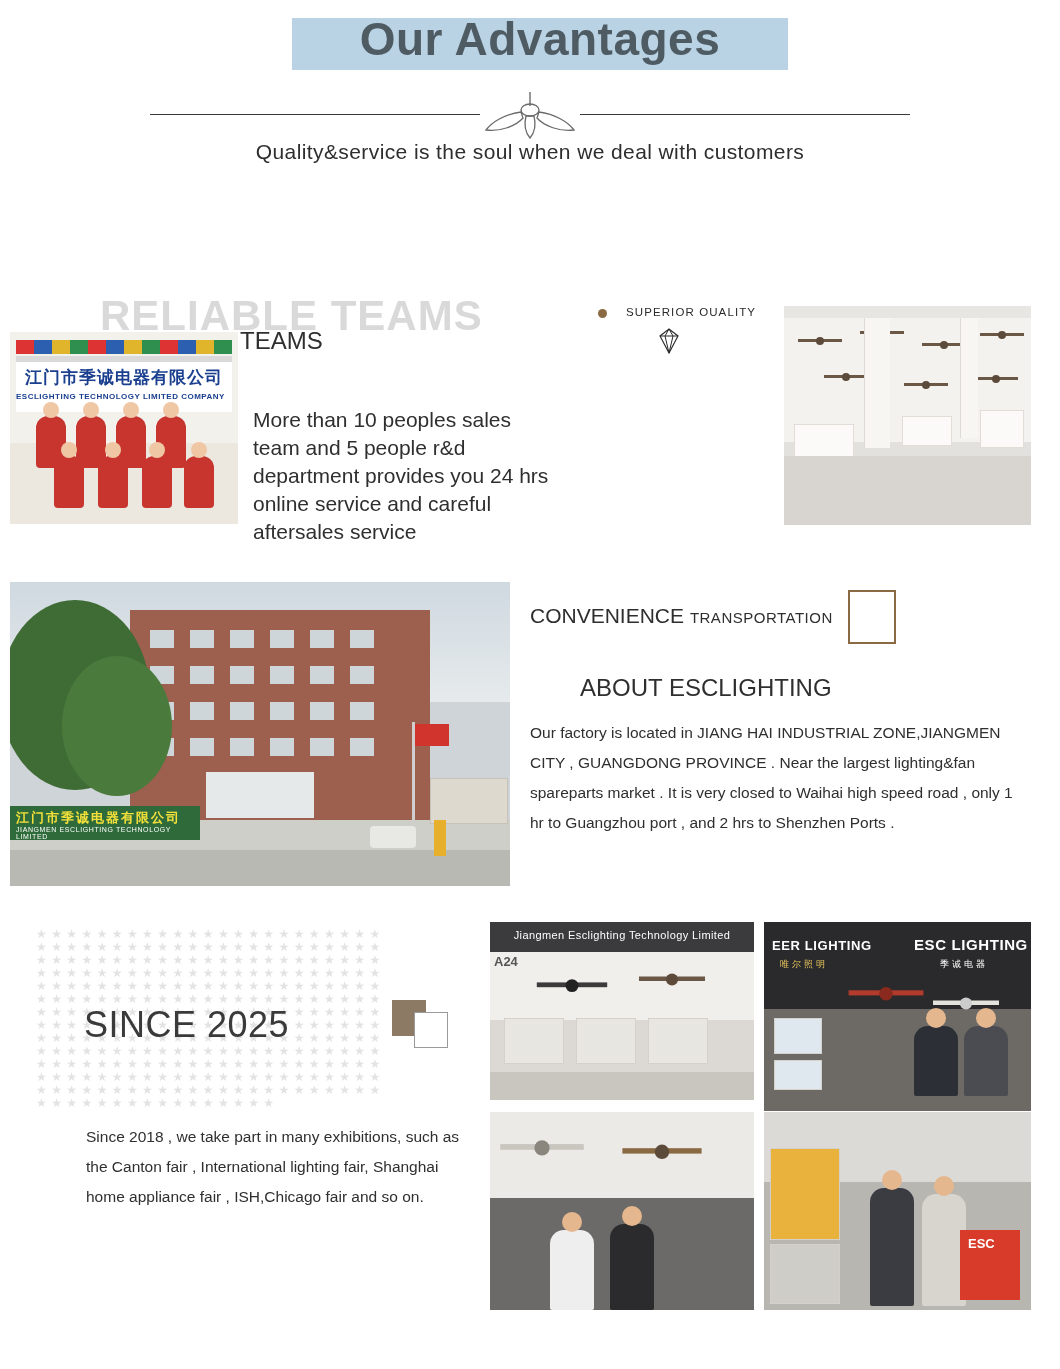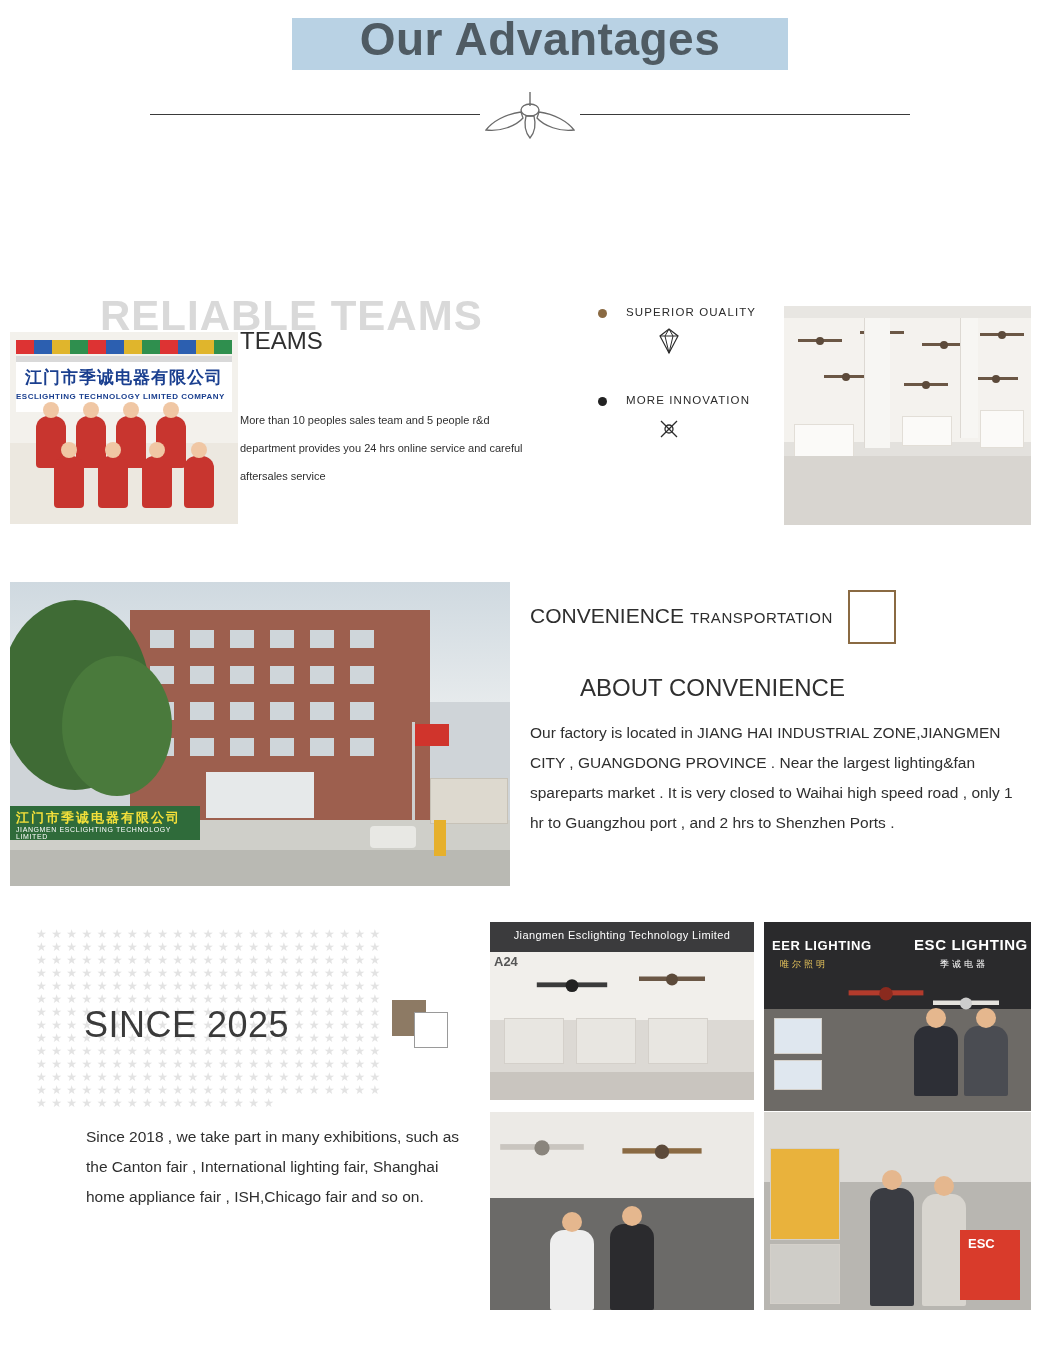--- a/index.html
+++ b/index.html
@@ -88,22 +88,22 @@
   .person { position: absolute; width: 30px; height: 52px; background: #c8352f; border-radius: 12px 12px 4px 4px; }
   .person::before { content: ""; position: absolute; left: 7px; top: -14px; width: 16px; height: 16px; border-radius: 50%; background: #f0c7a4; }
   .p-back { top: 0; }
   .p-front { top: 40px; }
 
   .sec1-heading {
     position: absolute; left: 240px; top: 324px; width: 290px;
     font-size: 24px; color: #2f2f2f; line-height: 34px;
   }
   .sec1-body {
-    position: absolute; left: 240px; top: 406px; width: 300px;
-    font-size: 11px; color: #2f2f2f; line-height: 28px;
+    position: absolute; left: 253px; top: 406px; width: 300px;
+    font-size: 21px; color: #2f2f2f; line-height: 28px;
   }
 
   
   .bullets { position: absolute; left: 598px; top: 306px; width: 180px; }
   .bullet-item { position: relative; margin-bottom: 26px; height: 62px; }
   .bullet-item .dot {
     position: absolute; left: 0; top: 3px; width: 9px; height: 9px;
     border-radius: 50%; background: #222;
   }
   .bullet-item.first .dot { background: #8a6a43; }
@@ -210,20 +210,21 @@
   <div class="rule-right"></div>
   <div class="fan-orn">
     <svg viewBox="0 0 100 48" width="100" height="48">
       <line x1="50" y1="0" x2="50" y2="14" stroke="#6b6b6b" stroke-width="1.4"></line>
       <ellipse cx="50" cy="18" rx="9" ry="6" fill="none" stroke="#6b6b6b" stroke-width="1.4"></ellipse>
       <path d="M41 20 C25 22 12 30 6 38 C20 40 36 34 43 26 Z" fill="none" stroke="#6b6b6b" stroke-width="1.3"></path>
       <path d="M59 20 C75 22 88 30 94 38 C80 40 64 34 57 26 Z" fill="none" stroke="#6b6b6b" stroke-width="1.3"></path>
       <path d="M46 24 C44 32 45 40 50 46 C55 40 56 32 54 24 Z" fill="none" stroke="#6b6b6b" stroke-width="1.3"></path>
     </svg>
   </div>
+  <div class="subtitle">Quality&amp;service is the soul when we deal with customers</div>
 </div>
 
 <div class="ghost-title">RELIABLE TEAMS</div>
 
 <div class="photo" id="team-photo">
   <div class="team-bg"></div>
   <div class="flagrow">
     <i style="background:#d33"></i>
       <i style="background:#2c5fb0"></i>
       <i style="background:#e0b52c"></i>
@@ -259,30 +260,20 @@
 <div class="sec1-body">More than 10 peoples sales team and 5 people r&amp;d department provides you 24 hrs online service and careful aftersales service</div>
 
 <div class="bullets">
   <div class="bullet-item first">
     <span class="dot"></span>
     <span class="txt">SUPERIOR OUALITY</span>
     <span class="ic">
       <svg viewBox="0 0 30 30" width="30" height="30">
         <path d="M6 10 L15 3 L24 10 L15 27 Z" fill="none" stroke="#2b2b2b" stroke-width="1.2"></path>
         <path d="M6 10 H24 M11 10 L15 27 M19 10 L15 27 M15 3 L11 10 M15 3 L19 10" fill="none" stroke="#2b2b2b" stroke-width="1"></path>
-      </svg>
-    </span>
-  </div>
-  <div class="bullet-item">
-    <span class="dot"></span>
-    <span class="txt">MORE INNOVATION</span>
-    <span class="ic">
-      <svg viewBox="0 0 30 30" width="30" height="30">
-        <path d="M7 7 L23 23 M23 7 L7 23" stroke="#2b2b2b" stroke-width="1.3" fill="none"></path>
-        <circle cx="15" cy="15" r="4" fill="none" stroke="#2b2b2b" stroke-width="1.3"></circle>
       </svg>
     </span>
   </div>
 </div>
 
 <div class="photo" id="showroom-photo">
   <div class="showroom-bg"></div>
   <div class="ceiling-strip"></div>
   <div class="fan-mini" style="left:14px;top:26px">
       <span class="bl" style="left:0;width:20px"></span>
@@ -369,21 +360,21 @@
     <div class="s2">JIANGMEN ESCLIGHTING TECHNOLOGY LIMITED</div>
   </div>
 </div>
 
 <div class="conv-line">
   <span>CONVENIENCE</span>
   <span class="small">TRANSPORTATION</span>
 </div>
 <div class="conv-square"></div>
 
-<div class="about-heading">ABOUT CONVENIENCE</div>
+<div class="about-heading">ABOUT ESCLIGHTING</div>
 <div class="about-body">Our factory is located in JIANG HAI INDUSTRIAL ZONE,JIANGMEN CITY , GUANGDONG PROVINCE . Near the largest lighting&amp;fan spareparts market . It is very closed to Waihai high speed road , only 1 hr to Guangzhou port , and 2 hrs to Shenzhen Ports .</div>
 
 <div class="grey-panel"></div>
 <div class="stars">★★★★★★★★★★★★★★★★★★★★★★★★★★★★★★★★★★★★★★★★★★★★★★★★★★★★★★★★★★★★★★★★★★★★★★★★★★★★★★★★★★★★★★★★★★★★★★★★★★★★★★★★★★★★★★★★★★★★★★★★★★★★★★★★★★★★★★★★★★★★★★★★★★★★★★★★★★★★★★★★★★★★★★★★★★★★★★★★★★★★★★★★★★★★★★★★★★★★★★★★★★★★★★★★★★★★★★★★★★★★★★★★★★★★★★★★★★★★★★★★★★★★★★★★★★★★★★★★★★★★★★★★★★★★★★★★★★★★★★★★★★★★★★★★★★★★★★★★★★★★★★★★★★★★★★★★★★★</div>
 <div class="since-title">SINCE 2025</div>
 <div class="sq-brown"></div>
 <div class="sq-white"></div>
 <div class="since-body">Since 2018 , we take part in many exhibitions, such as the Canton fair , International lighting fair, Shanghai home appliance fair , ISH,Chicago fair and so on.</div>
 
 <div class="photo" id="expo1">

